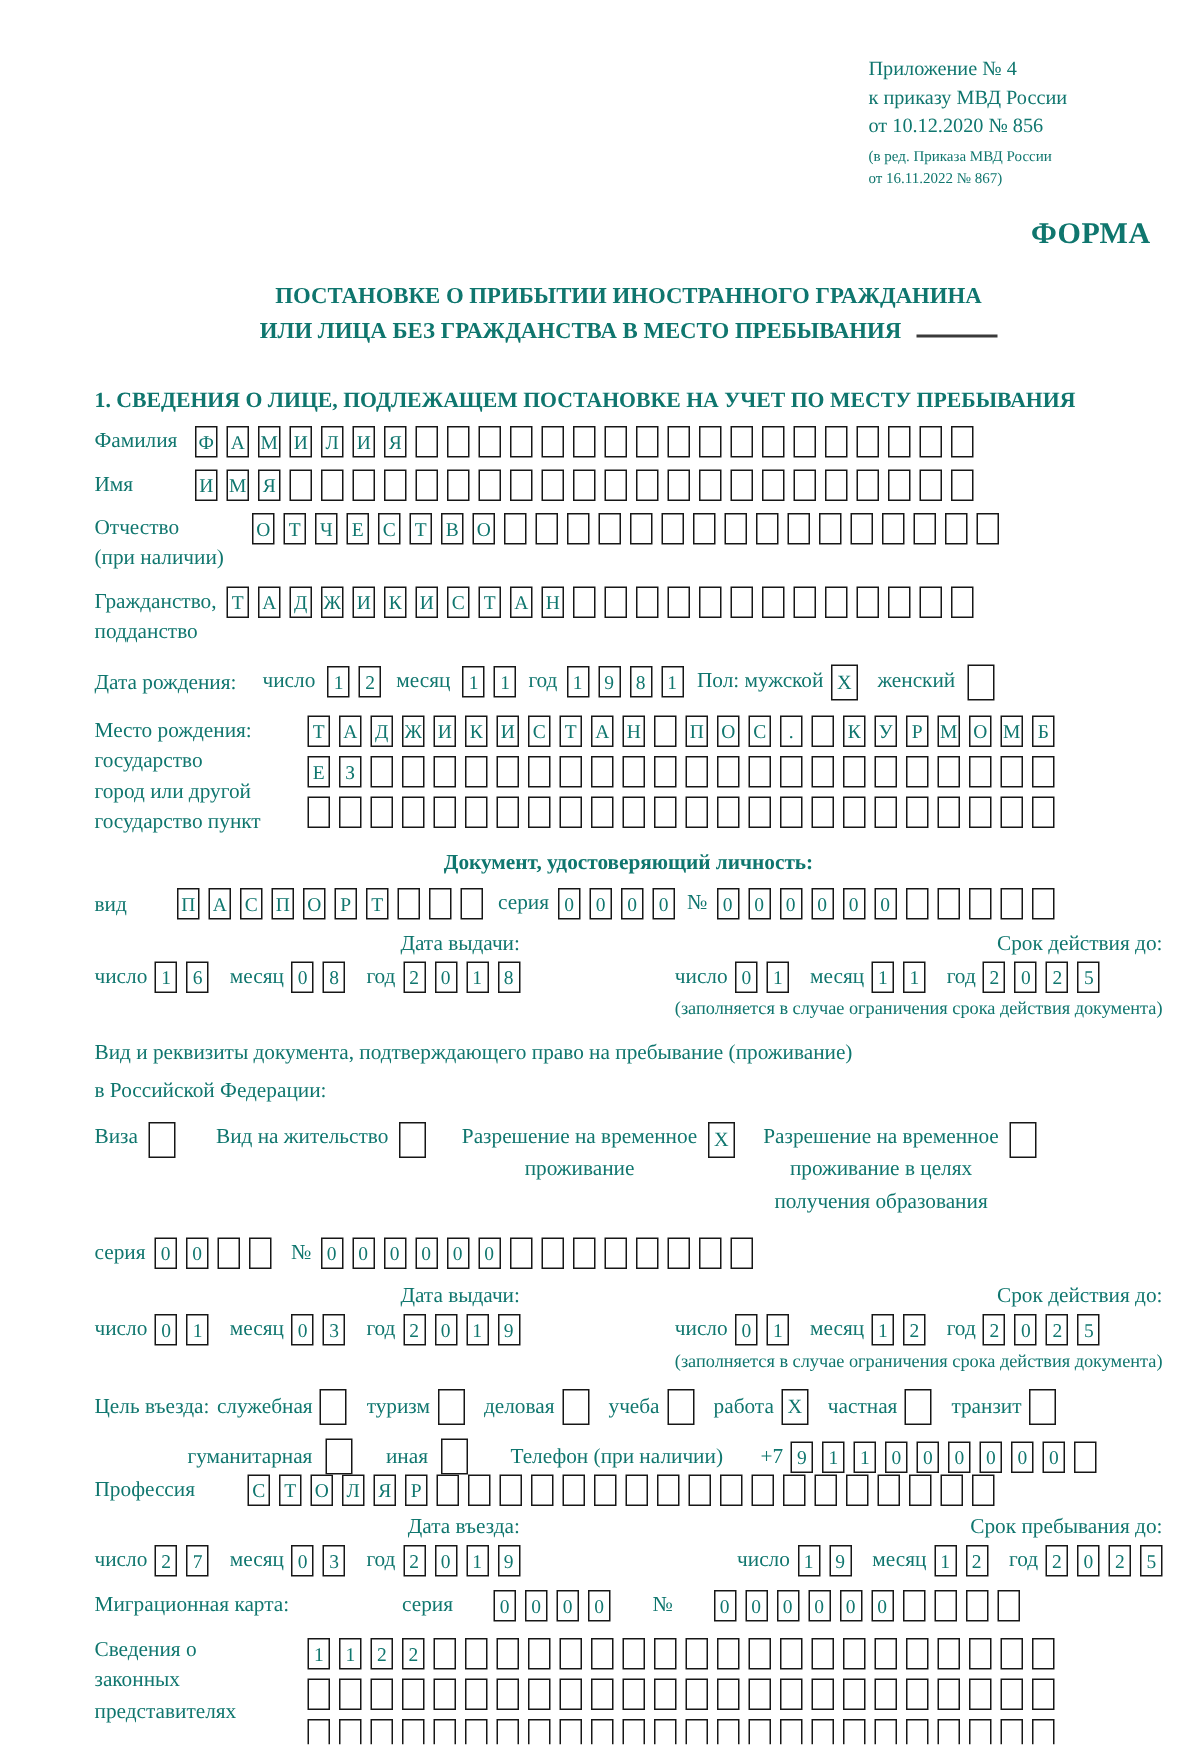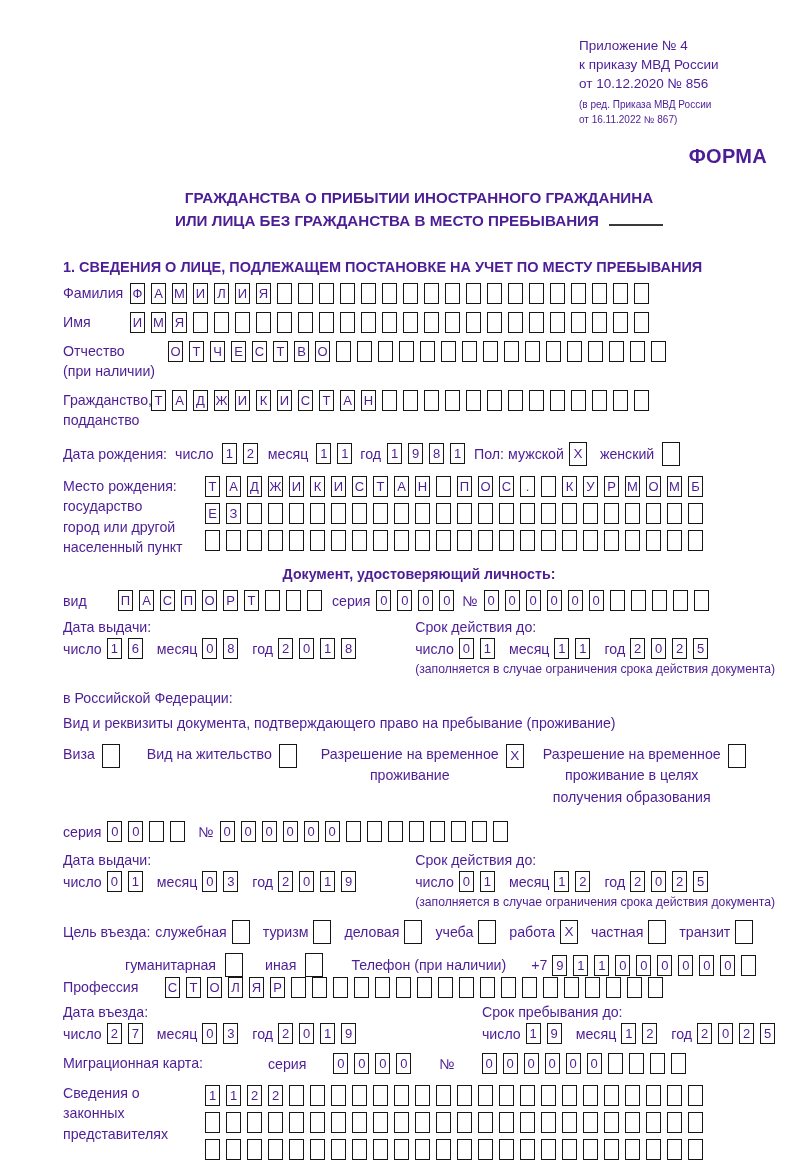--- a/index.html
+++ b/index.html
@@ -1,19 +1,19 @@
 <!DOCTYPE html>
 <html><head>
 <meta charset="utf-8">
 <style>
   * { box-sizing: border-box; margin: 0; padding: 0; }
   html,body { background:#ffffff; }
   .page {
-    width: 800px; height: 1163px; background:#fff; color:#4c1d95;
-    font-family: Liberation Sans, sans-serif;
+    width: 800px; height: 1163px; background:#fff; color:#0f766e;
+    font-family: Liberation Serif, serif;
     padding: 36px 25px 0 63px; overflow: hidden; position: relative;
   }
   .hdr { margin-left:auto; width:196px; font-size:13.5px; line-height:1.42; }
   .hdr .sub { font-size:10px; }
   .hdr .gap { height:5px; }
   .forma { text-align:right; font-weight:bold; font-size:20px; margin:18px 8px 0 0; letter-spacing:.3px; }
   .title { text-align:center; font-weight:bold; font-size:15.2px; line-height:1.55; margin-top:18px; }
   .blankline { display:inline-block; width:54px; border-bottom:2px solid #3a3a3a; height:.95em; margin-left:10px; }
   .sec { font-weight:bold; font-size:14.5px; margin-top:26px; }
 
@@ -31,21 +31,21 @@
   .box {
     flex:none; width:15px; height:21px; border:1.5px solid #161616;
     display:flex; align-items:center; justify-content:center;
     font-size:13px; line-height:1; background:#fff;
   }
   .cb .box { width:18px; height:24px; font-size:13.5px; }
   .boxcol { display:flex; flex-direction:column; gap:6px; }
 
   .dcols { display:flex; justify-content:space-between; margin-top:8px; }
   .dcol  { display:flex; flex-direction:column; }
-  .dhead { text-align:left; font-size:14.2px; margin-bottom:3px; }
+  .dhead { text-align:right; font-size:14.2px; margin-bottom:3px; }
   .dline { display:flex; align-items:center; gap:5px; font-size:14.2px; }
   .dl.ml { margin-left:9px; }
   .dnote { font-size:12.2px; text-align:center; margin-top:3px; }
 
   .intro { font-size:14.2px; line-height:1.75; margin-top:10px; }
   .optrow { display:flex; align-items:flex-start; margin-top:8px; font-size:14.2px; }
   .opt { display:flex; align-items:flex-start; gap:7px; }
   .opt .txt { text-align:center; line-height:1.5; }
   .mlA { margin-left:27px; } .mlB { margin-left:24px; } .mlC { margin-left:19px; }
 
@@ -65,21 +65,21 @@
     <div>Приложение № 4</div>
     <div>к приказу МВД России</div>
     <div>от 10.12.2020 № 856</div>
     <div class="gap"></div>
     <div class="sub">(в ред. Приказа МВД России</div>
     <div class="sub">от 16.11.2022 № 867)</div>
   </div>
   <div class="forma">ФОРМА</div>
 
   <div class="title">
-    <div>ГРАЖДАНСТВА О ПРИБЫТИИ ИНОСТРАННОГО ГРАЖДАНИНА</div>
+    <div>ПОСТАНОВКЕ О ПРИБЫТИИ ИНОСТРАННОГО ГРАЖДАНИНА</div>
     <div><span>ИЛИ ЛИЦА БЕЗ ГРАЖДАНСТВА В МЕСТО ПРЕБЫВАНИЯ</span><span class="blankline"></span></div>
   </div>
 
   <div class="sec">1. СВЕДЕНИЯ О ЛИЦЕ, ПОДЛЕЖАЩЕМ ПОСТАНОВКЕ НА УЧЕТ ПО МЕСТУ ПРЕБЫВАНИЯ</div>
 
   <div class="frow">
     <div class="flabel lw1">Фамилия</div>
     <div class="boxes">
         <span class="box">Ф</span>
         <span class="box">А</span>
@@ -233,21 +233,21 @@
     <span class="boxes cb" style="margin-left:8px;">
         <span class="box"></span>
       </span>
   </div>
 
   <div class="frow fs" style="margin-top:10px;">
     <div class="flabel lw4">
       <div>Место рождения:</div>
       <div>государство</div>
       <div>город или другой</div>
-      <div>населенный пункт</div>
+      <div>государство пункт</div>
     </div>
     <div class="boxcol">
       <div class="boxes">
           <span class="box">Т</span>
           <span class="box">А</span>
           <span class="box">Д</span>
           <span class="box">Ж</span>
           <span class="box">И</span>
           <span class="box">К</span>
           <span class="box">И</span>
@@ -405,22 +405,22 @@
             <span class="box">0</span>
             <span class="box">2</span>
             <span class="box">5</span>
           </span>
       </div>
       <div class="dnote">(заполняется в случае ограничения срока действия документа)</div>
     </div>
   </div>
 
   <div class="intro">
+    <div>Вид и реквизиты документа, подтверждающего право на пребывание (проживание)</div>
     <div>в Российской Федерации:</div>
-    <div>Вид и реквизиты документа, подтверждающего право на пребывание (проживание)</div>
   </div>
 
   <div class="optrow">
     <div class="opt">
       <span class="txt">Виза</span>
       <span class="boxes cb">
           <span class="box"></span>
         </span>
     </div>
     <div class="opt mlA">

